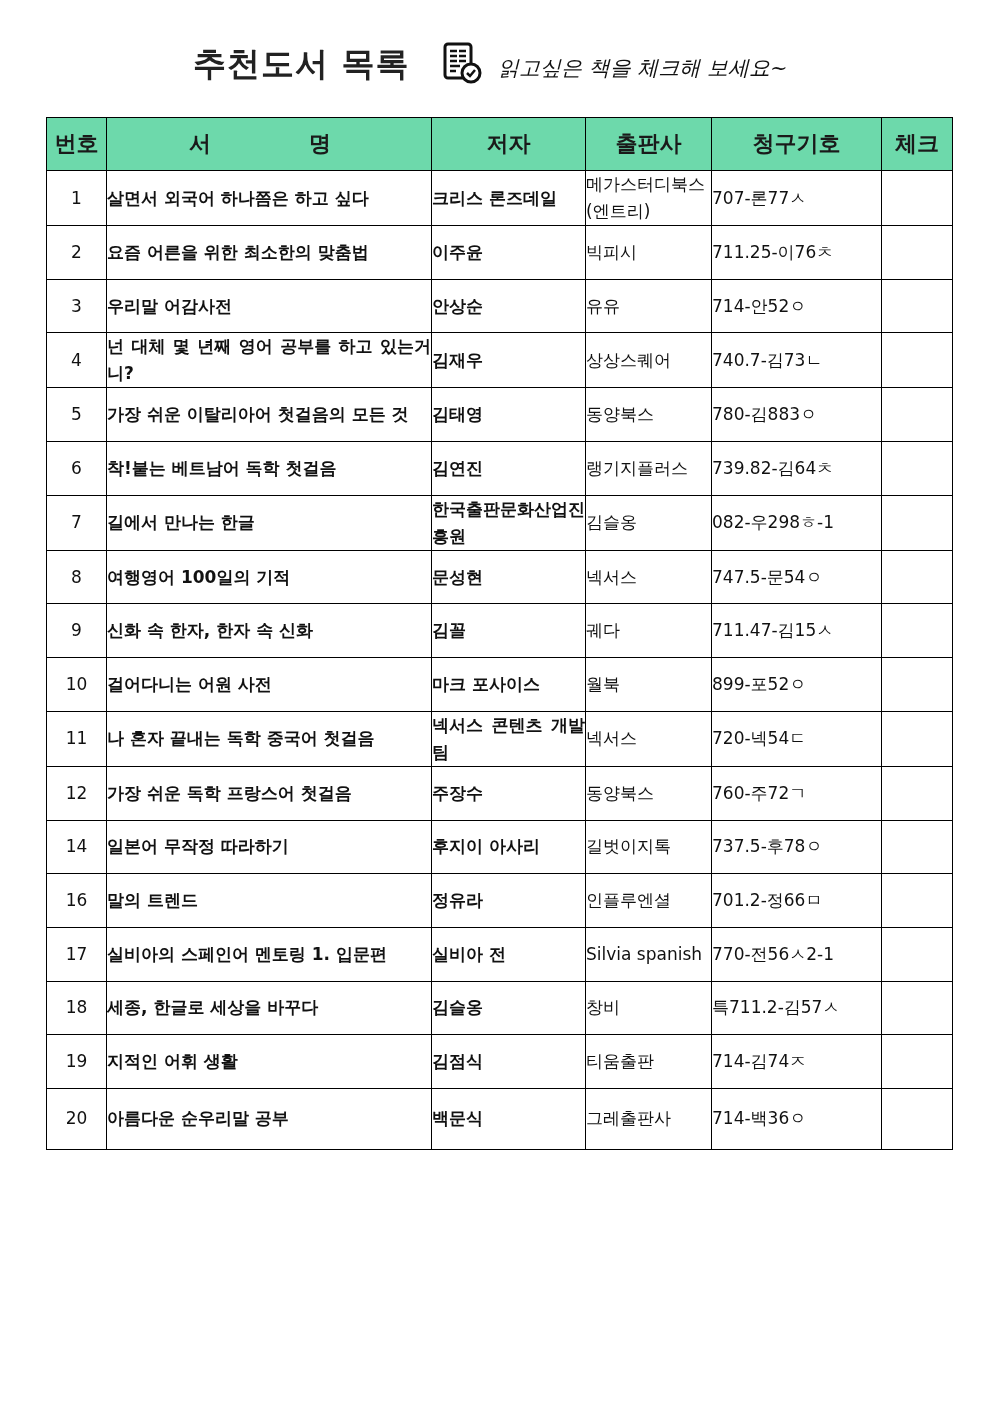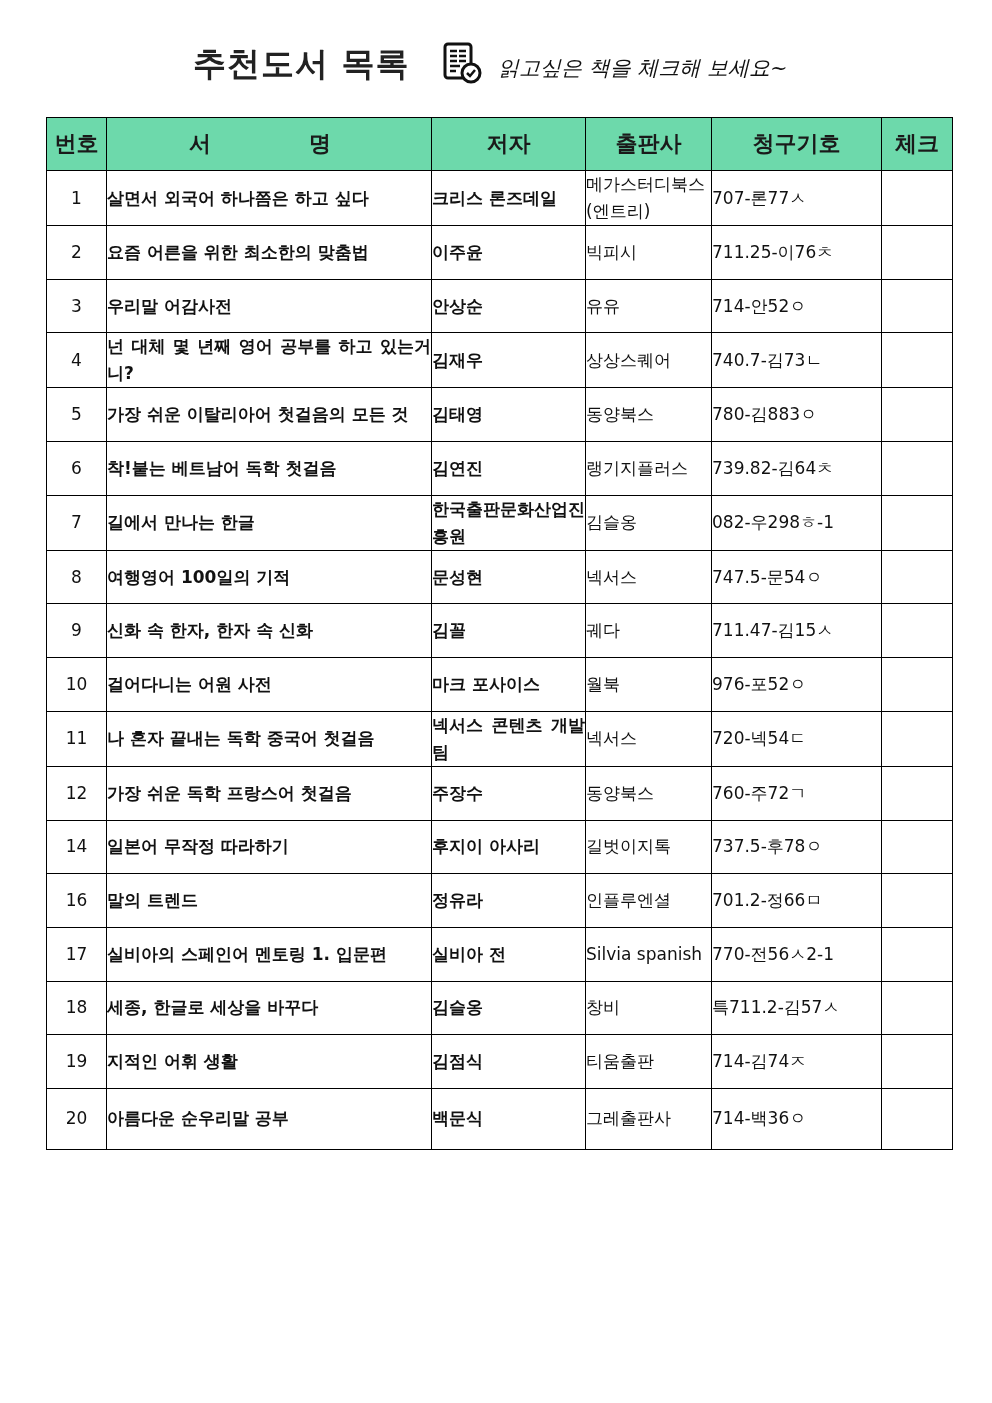--- a/index.html
+++ b/index.html
@@ -155,21 +155,21 @@
         <td class="txt justify">김꼴</td>
         <td class="txt">궤다</td>
         <td class="txt">711.47-김15ㅅ</td>
         <td class="num"></td>
       </tr>
       <tr>
         <td class="num">10</td>
         <td class="txt justify">걸어다니는 어원 사전</td>
         <td class="txt justify">마크 포사이스</td>
         <td class="txt">월북</td>
-        <td class="txt">976-포52ㅇ</td>
+        <td class="txt">899-포52ㅇ</td>
         <td class="num"></td>
       </tr>
       <tr>
         <td class="num">11</td>
         <td class="txt justify">나 혼자 끝내는 독학 중국어 첫걸음</td>
         <td class="txt justify">넥서스 콘텐츠 개발팀</td>
         <td class="txt">넥서스</td>
         <td class="txt">720-넥54ㄷ</td>
         <td class="num"></td>
       </tr>

